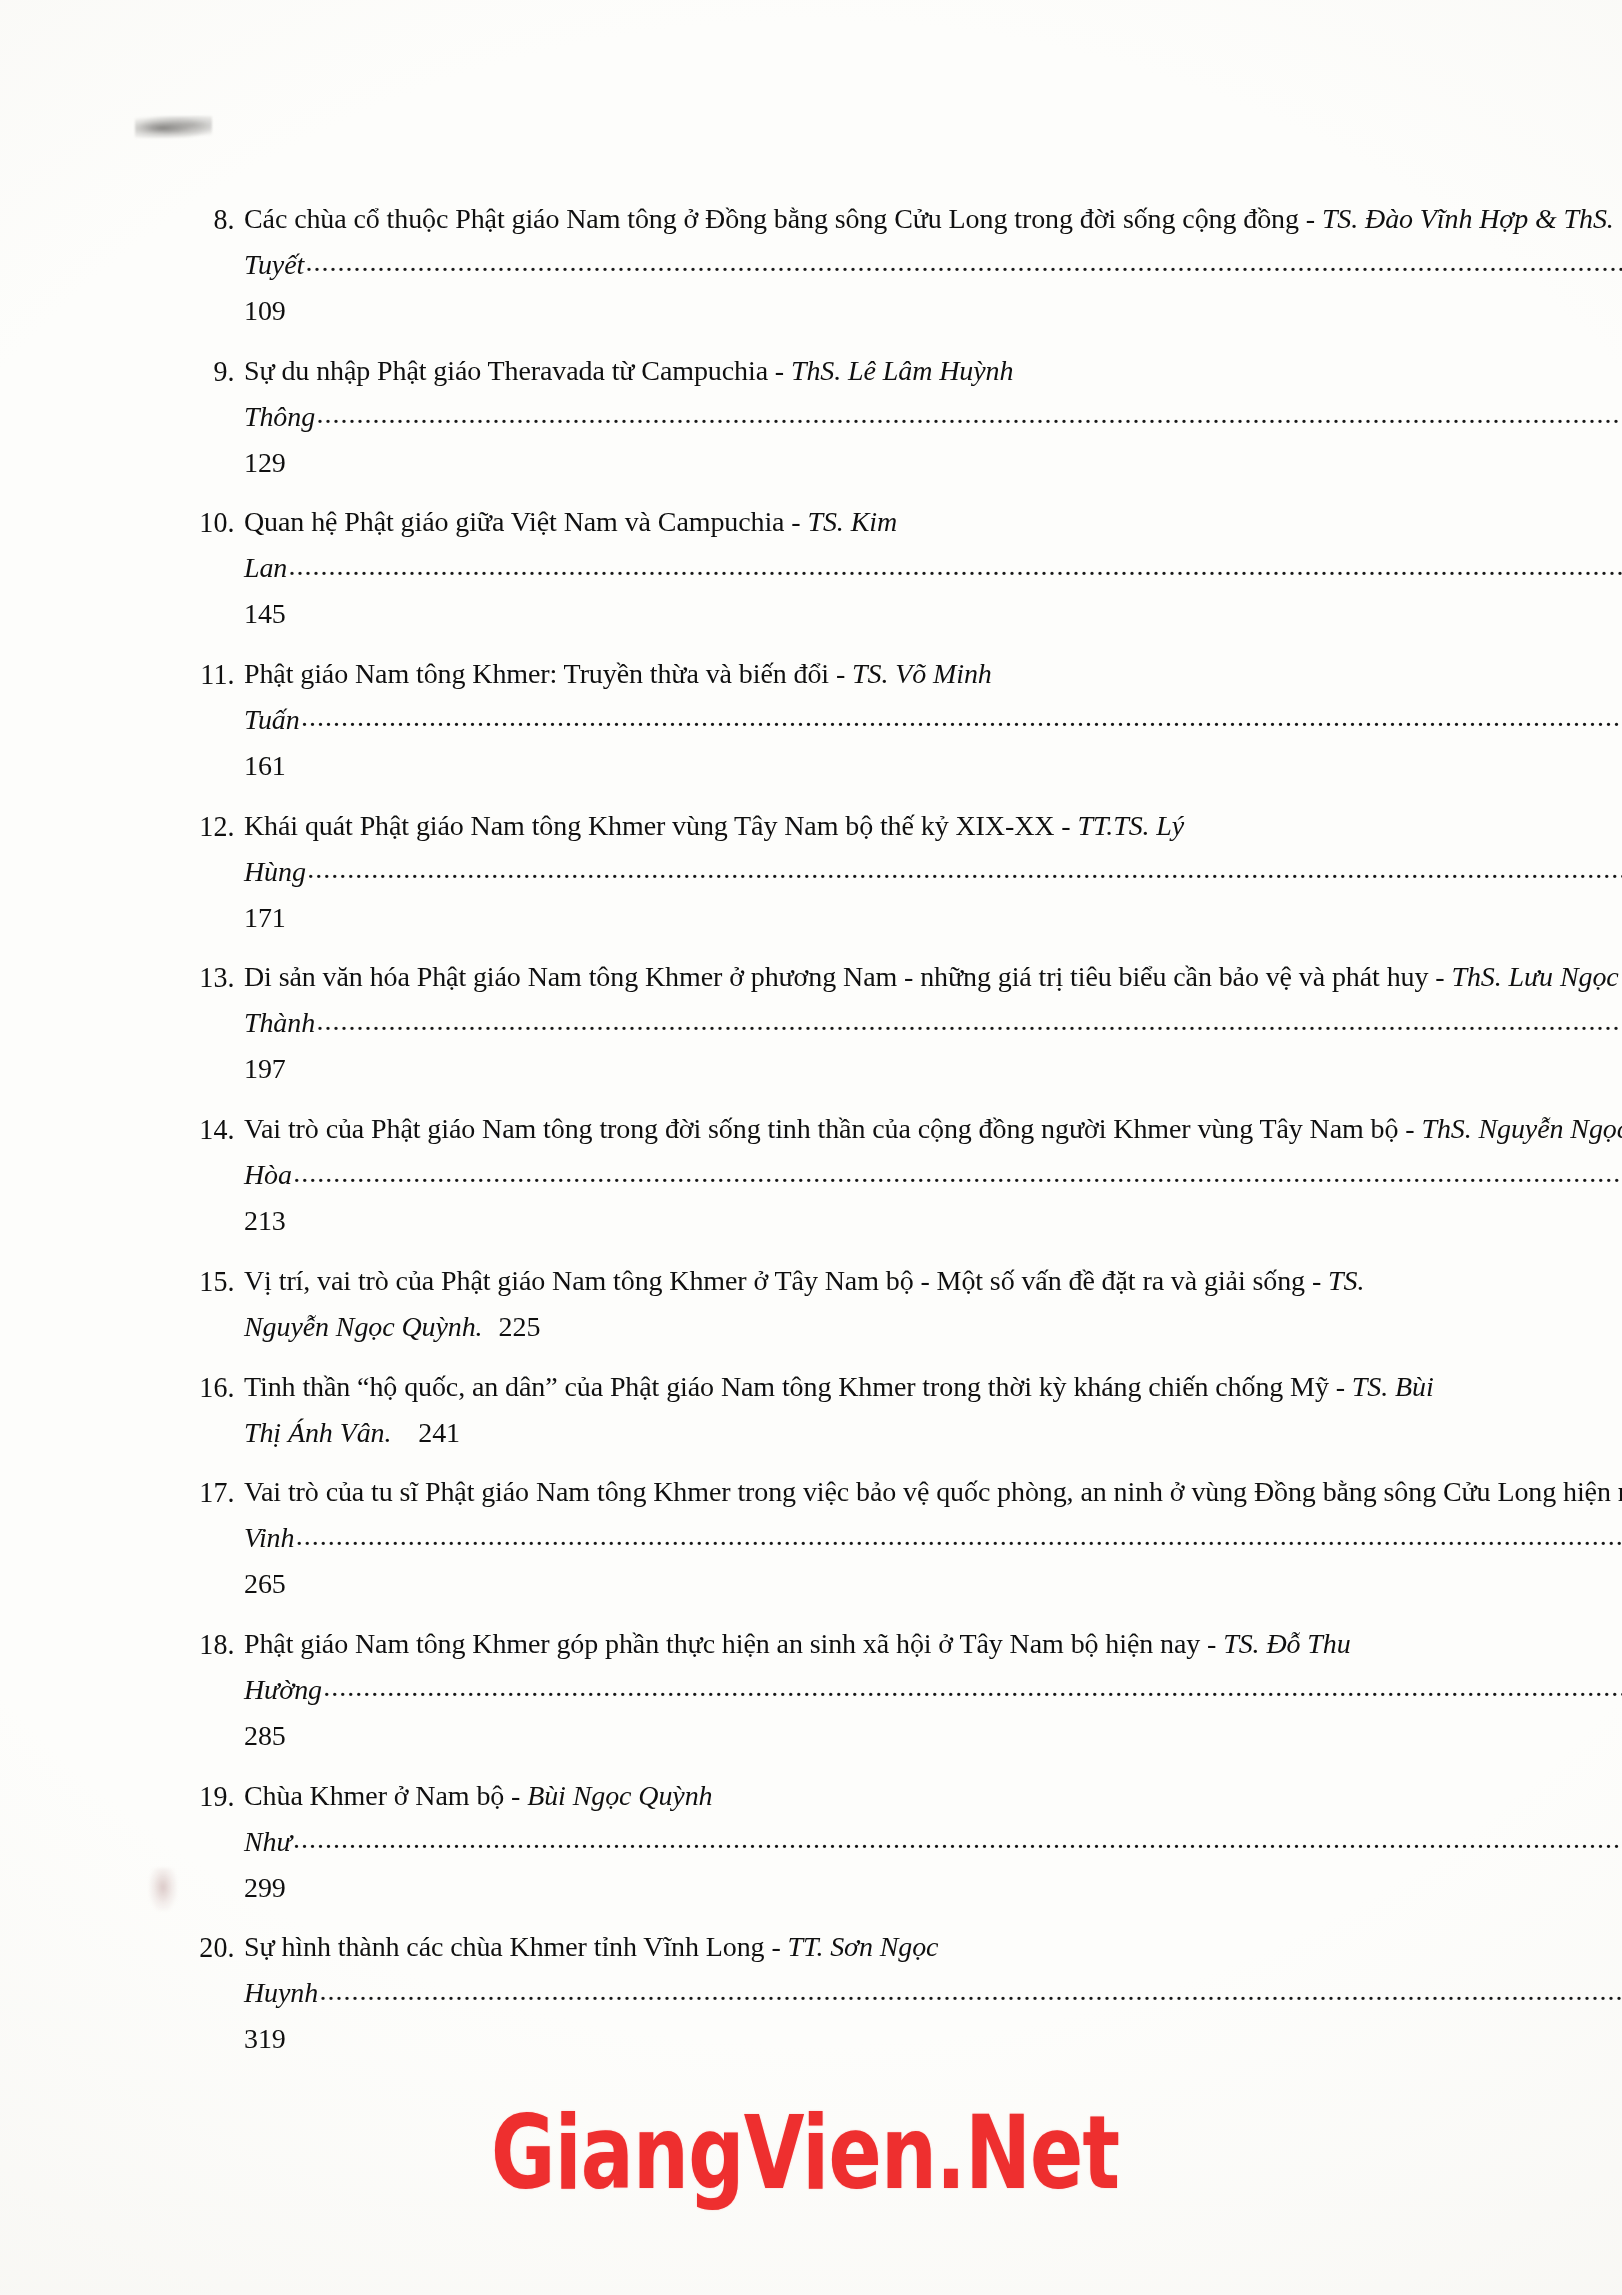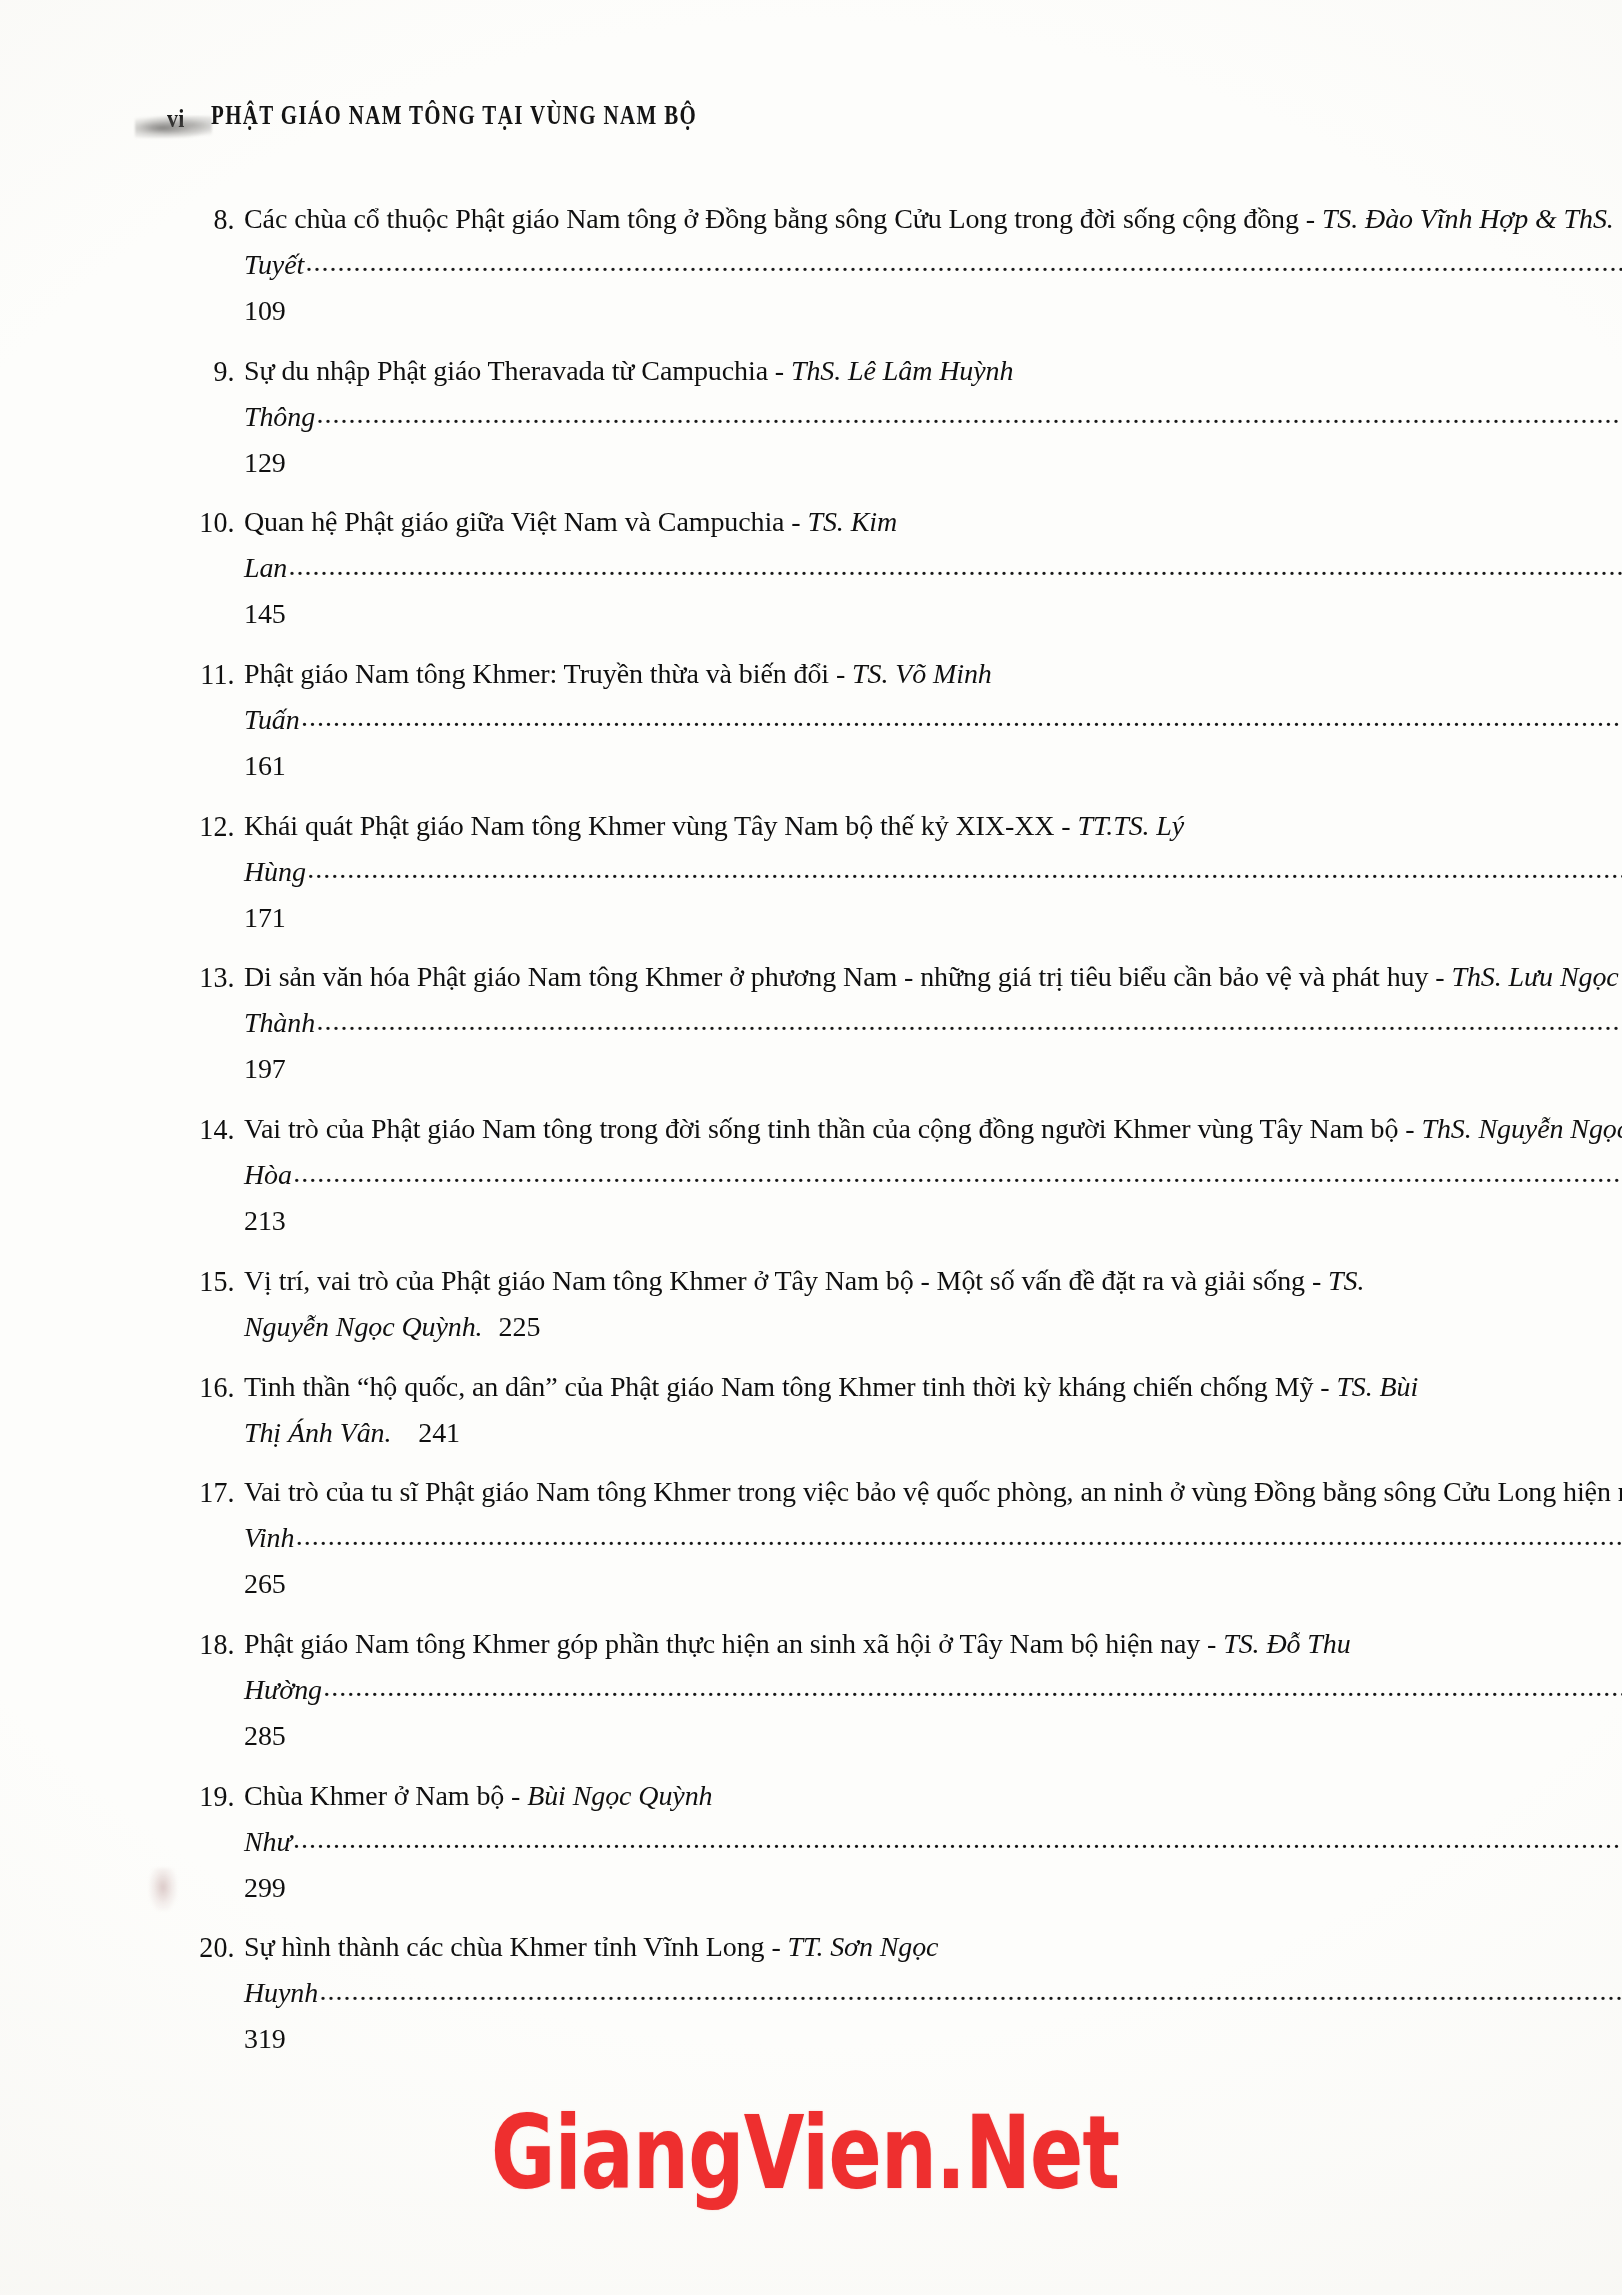--- a/index.html
+++ b/index.html
@@ -166,24 +166,20 @@
     pointer-events: none;
   }
 </style>
 </head>
 <body>
 
 <div id="page">
 
   <div class="scan-tint"></div>
 
-  <div class="header">
-    <span class="folio">vi</span>
-    <span class="header-title">PHẬT GIÁO NAM TÔNG TẠI VÙNG NAM BỘ</span>
-  </div>
   <div class="header-smudge"></div>
 
   <div class="toc" id="toc-list">
       <div class="toc-entry">
         <div class="num">8.</div>
         <div class="body">
           <div class="tail-row">
             <span class="tail-text" style="white-space: normal; flex: 1 1 auto;"><span class="title-txt">Các chùa cổ thuộc Phật giáo Nam tông ở Đồng bằng sông Cửu Long trong đời sống cộng đồng - </span><span class="author-txt">TS. Đào Vĩnh Hợp &amp; ThS. Võ Thị Ánh Tuyết</span><span class="tail-dots">............................................................................................................................................................................................................................................................................................................</span> <span class="tail-page" style="margin-left: 0px;">109</span></span>
           </div>
         </div>
@@ -241,21 +237,21 @@
         <div class="body">
           <div class="tail-row">
             <span class="tail-text" style="white-space: normal; flex: 1 1 auto;"><span class="title-txt">Vị trí, vai trò của Phật giáo Nam tông Khmer ở Tây Nam bộ - Một số vấn đề đặt ra và giải sống - </span><span class="author-txt">TS. Nguyễn Ngọc Quỳnh.</span> <span class="tail-page" style="margin-left: 9.2px; margin-top: 47px;">225</span></span>
           </div>
         </div>
       </div>
       <div class="toc-entry">
         <div class="num">16.</div>
         <div class="body">
           <div class="tail-row">
-            <span class="tail-text" style="white-space: normal; flex: 1 1 auto;"><span class="title-txt">Tinh thần “hộ quốc, an dân” của Phật giáo Nam tông Khmer tinh thời kỳ kháng chiến chống Mỹ - </span><span class="author-txt">TS. Bùi Thị Ánh Vân.</span> <span class="tail-page" style="margin-left: 20px;">241</span></span>
+            <span class="tail-text" style="white-space: normal; flex: 1 1 auto;"><span class="title-txt">Tinh thần “hộ quốc, an dân” của Phật giáo Nam tông Khmer trong thời kỳ kháng chiến chống Mỹ - </span><span class="author-txt">TS. Bùi Thị Ánh Vân.</span> <span class="tail-page" style="margin-left: 20px;">241</span></span>
           </div>
         </div>
       </div>
       <div class="toc-entry">
         <div class="num">17.</div>
         <div class="body">
           <div class="tail-row">
             <span class="tail-text" style="white-space: normal; flex: 1 1 auto;"><span class="title-txt">Vai trò của tu sĩ Phật giáo Nam tông Khmer trong việc bảo vệ quốc phòng, an ninh ở vùng Đồng bằng sông Cửu Long hiện nay - </span><span class="author-txt">Võ Quang Vinh</span><span class="tail-dots">............................................................................................................................................................................................................................................................................................................</span> <span class="tail-page" style="margin-left: 0px;">265</span></span>
           </div>
         </div>

